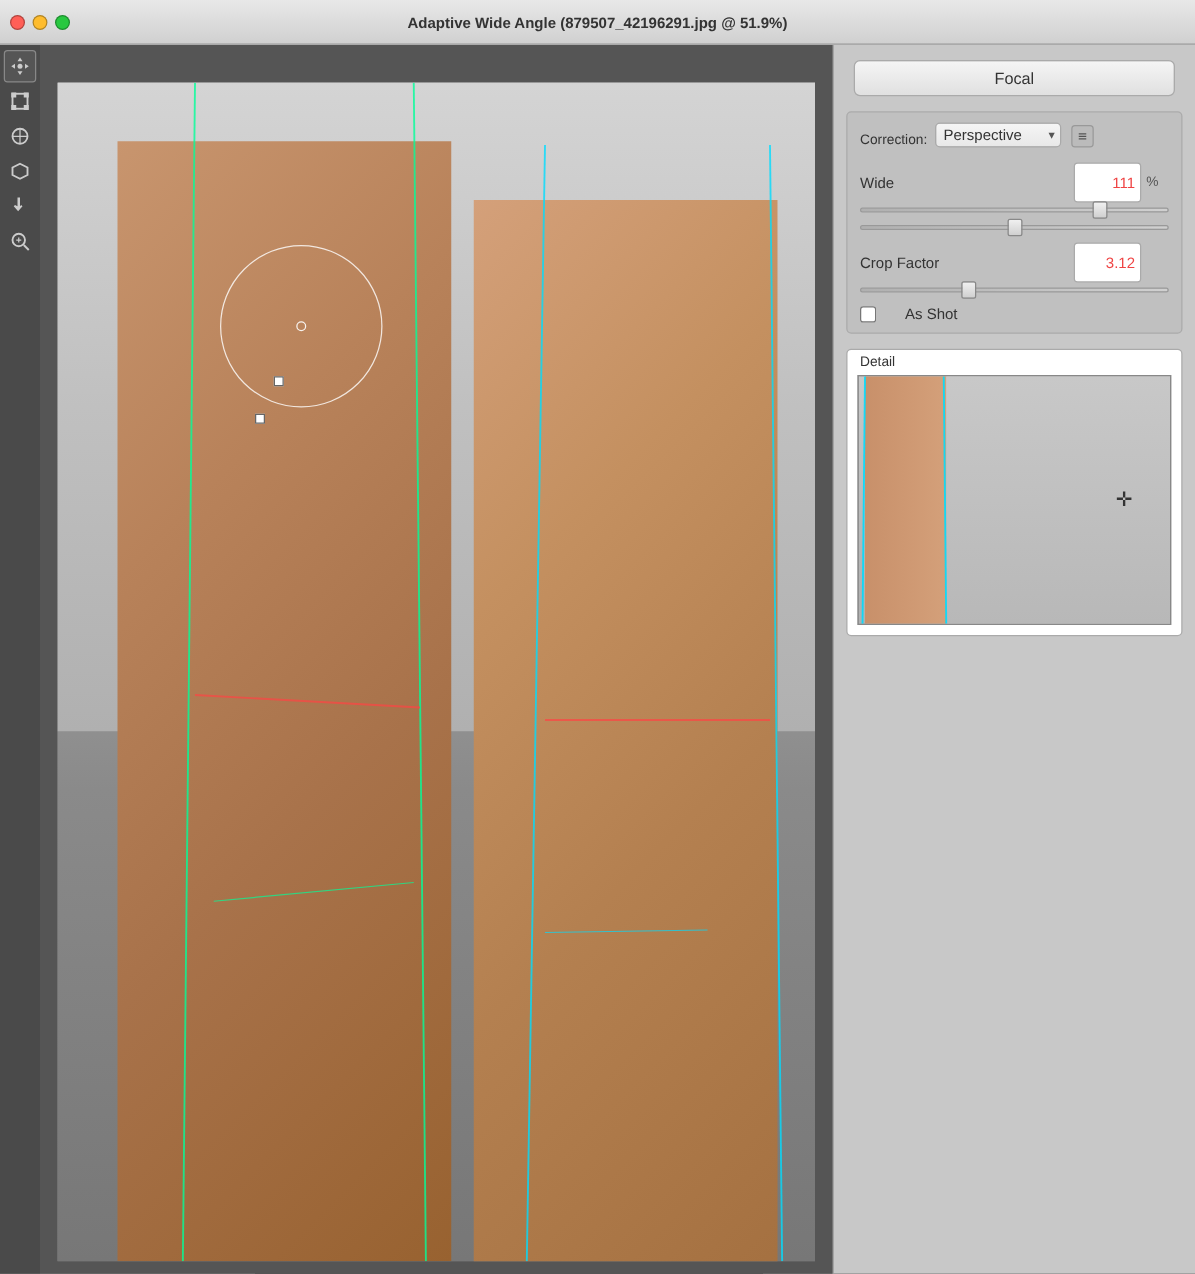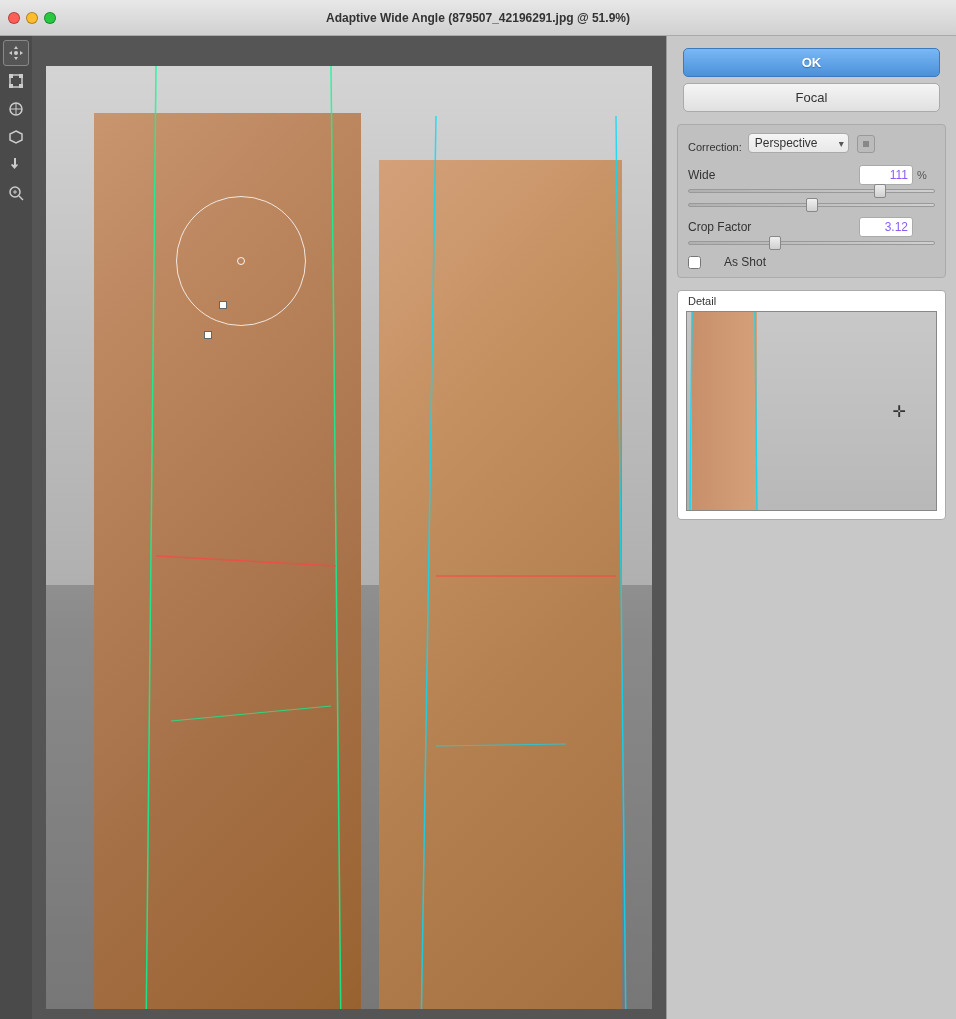--- a/index.html
+++ b/index.html
@@ -281,28 +281,28 @@
       font-size: 12px;
       color: #333;
     }
     .slider-value-wrapper {
       display: flex;
       align-items: center;
       gap: 4px;
     }
     .slider-input {
       width: 54px;
-      height: 20px;
+      height: 32px;
       border: 1px solid #aaa;
       border-radius: 3px;
       background: white;
       text-align: right;
       padding-right: 4px;
       font-size: 12px;
-      color: #8b5cf6;
+      color: #ef4444;
     }
     .slider-unit {
       font-size: 11px;
       color: #555;
       min-width: 18px;
     }
     .slider-track {
       position: relative;
       height: 4px;
       background: linear-gradient(to right, #b0b0b0, #d0d0d0);
@@ -481,21 +481,20 @@
           <line x1="125" y1="655" x2="285" y2="640" stroke="#00ff99" stroke-width="1" opacity="0.7"></line>
           <line x1="390" y1="680" x2="520" y2="678" stroke="#00ddff" stroke-width="1" opacity="0.7"></line>
         </svg>
       </div>
     </div>
   </div>
 
   <div class="right-panel">
 
     <div class="panel-buttons">
-      <div class="btn-ok">OK</div>
       <div class="btn-cancel">Focal</div>
     </div>
 
     <div class="correction-section">
       <div class="correction-header">
         <span class="correction-label">Correction:</span>
         <div class="select-wrapper">
           <select class="correction-select">
             <option>Fisheye</option>
             <option selected="">Perspective</option>

